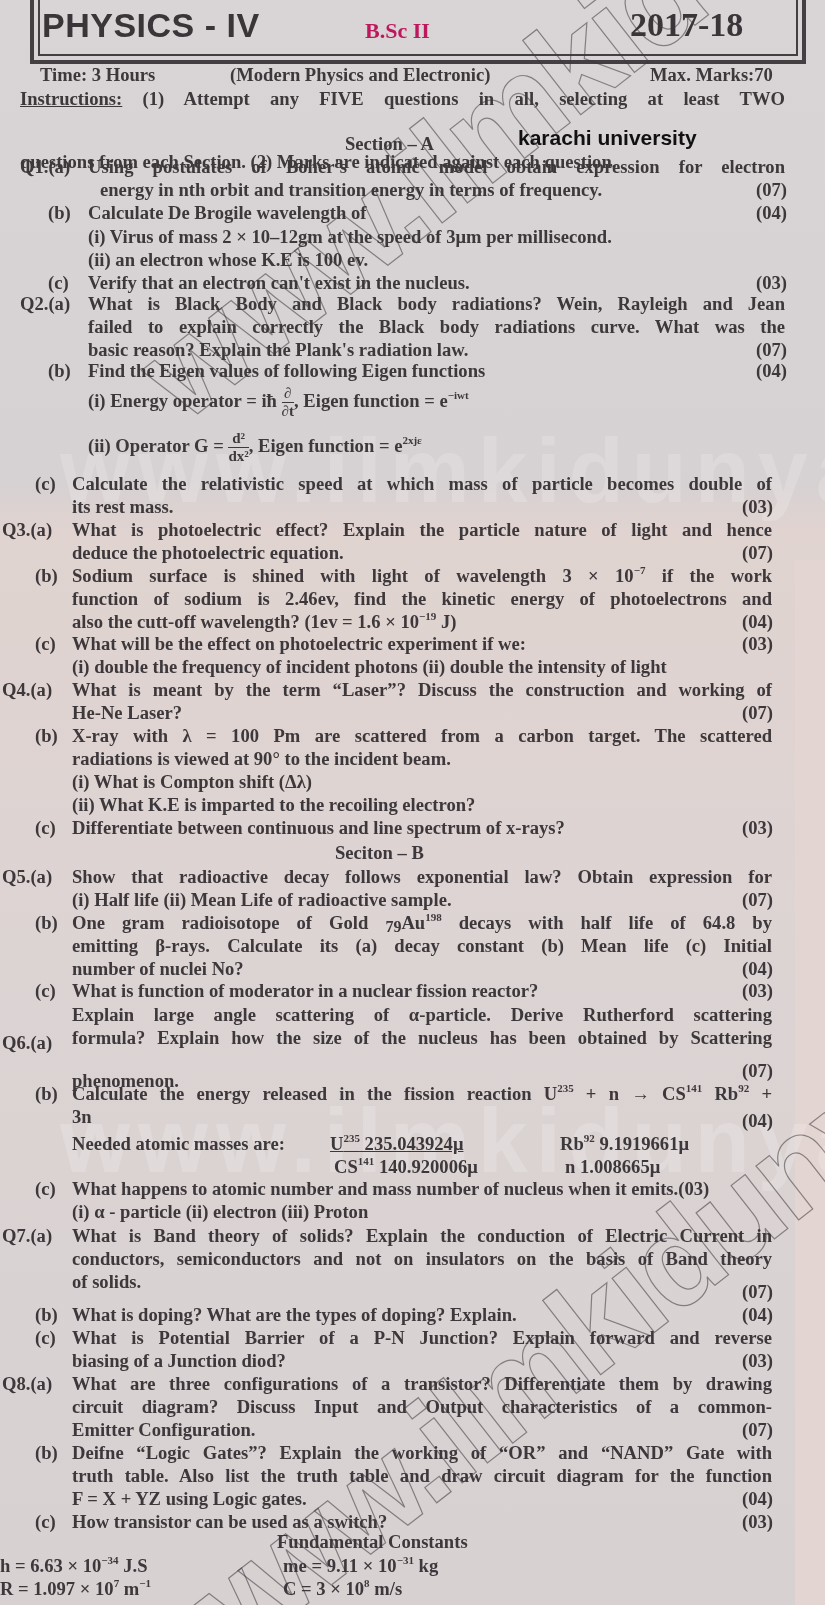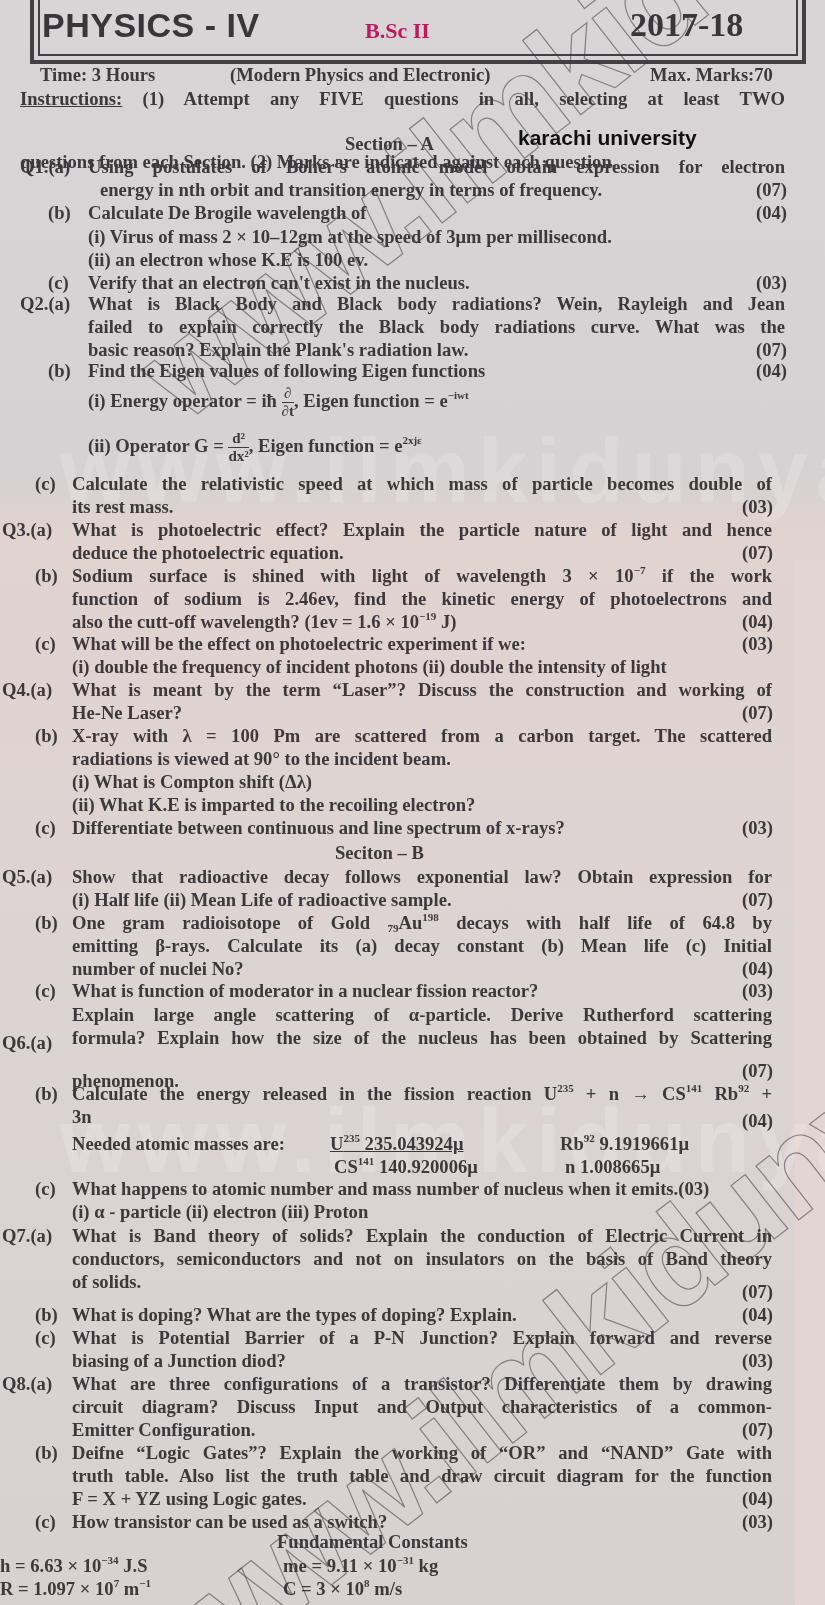--- a/index.html
+++ b/index.html
@@ -15,21 +15,21 @@
   .h-class{position:absolute;left:365px;top:18px;font-weight:bold;font-size:22px;color:#be185d;}
   .h-year{position:absolute;left:630px;top:6px;font-weight:bold;font-size:34px;color:#3a3539;}
   .qn{position:absolute;font-size:18.6px;font-weight:bold;white-space:nowrap;color:#3d383b;}
   .marks{position:absolute;right:38px;font-size:18.6px;font-weight:bold;color:#3d383b;}
   .sec{position:absolute;font-size:18.6px;font-weight:bold;color:#3d383b;}
   .ku{position:absolute;left:518px;top:126px;font-family:"Liberation Sans","DejaVu Sans",sans-serif;
       font-weight:bold;font-size:21px;color:#111;}
   .under{text-decoration:underline;}
   .j{display:block;text-align:justify;text-align-last:justify;}
   sup{font-size:11px;vertical-align:8px;line-height:0;}
-  sub{font-size:11px;vertical-align:-3px;line-height:0;}
+  sub{font-size:16px;vertical-align:-3px;line-height:0;}
   .frac{display:inline-block;vertical-align:middle;text-align:center;font-size:15px;line-height:17px;}
   .frac span{display:block;}
   .frac .num{border-bottom:1px solid #3d383b;}
   .watermark{position:absolute;font-family:"Liberation Sans",sans-serif;font-size:130px;font-weight:bold;
              color:transparent;-webkit-text-stroke:1.2px rgba(60,55,60,0.55);transform:rotate(-38deg);
              transform-origin:left top;white-space:nowrap;pointer-events:none;letter-spacing:-4px;}
   .wm-faint{position:absolute;font-family:"Liberation Sans",sans-serif;font-size:90px;font-weight:bold;
             color:rgba(255,255,255,0.18);white-space:nowrap;pointer-events:none;letter-spacing:8px;}
 </style>
 </head>

